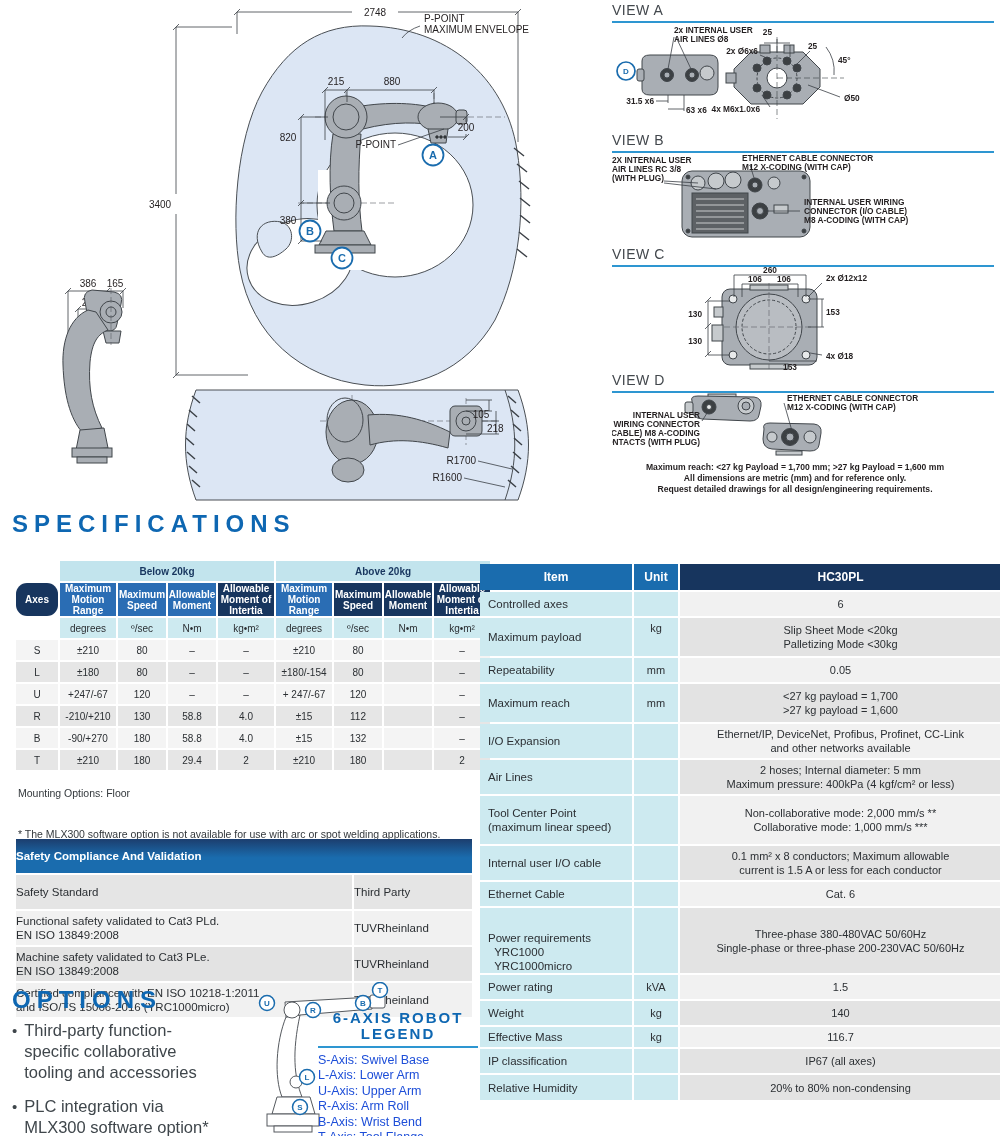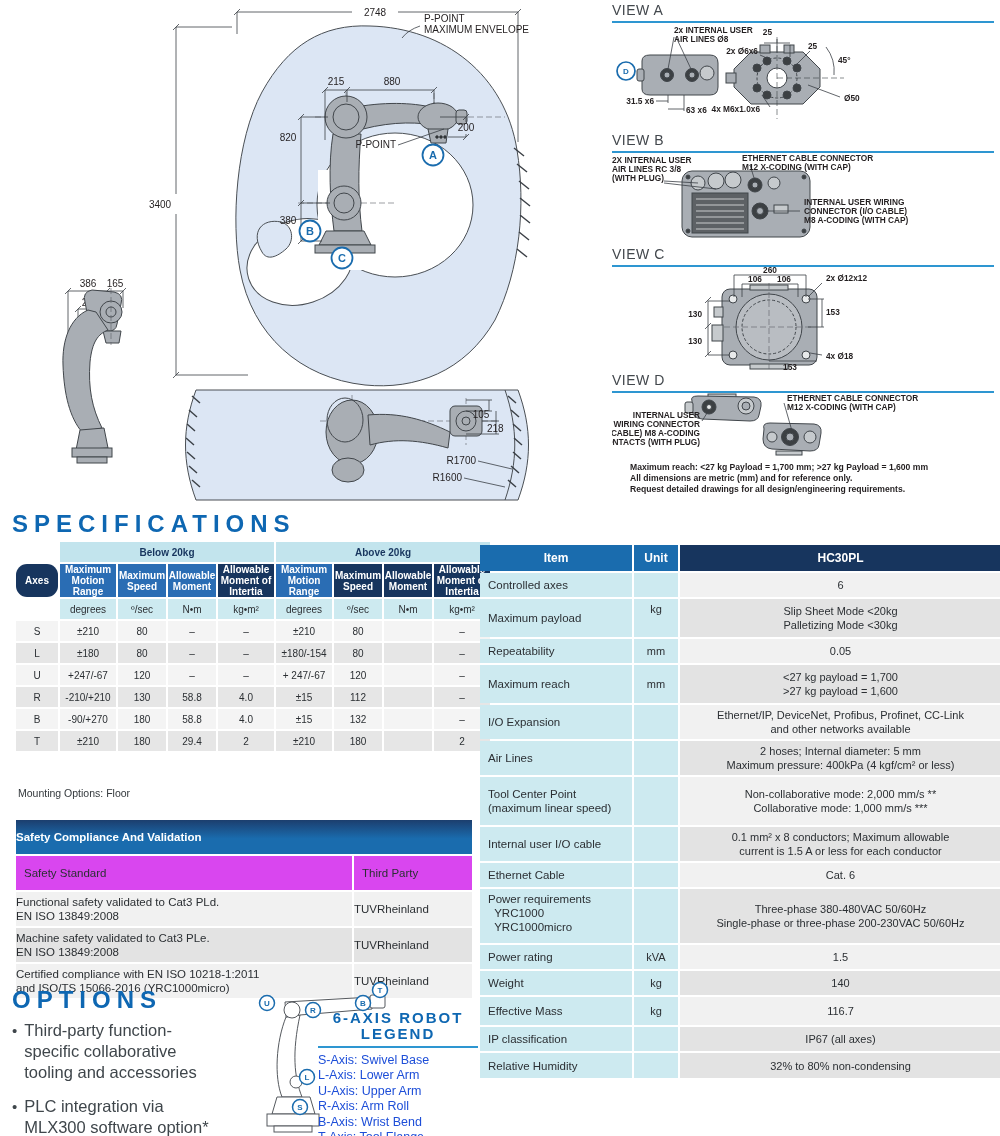--- a/index.html
+++ b/index.html
@@ -7,51 +7,51 @@
   .page { position:relative; width:1000px; height:1136px; background:#fff; overflow:hidden;
           color:#2b2f33; }
 
   
   .main-svg { position:absolute; left:0; top:0; }
   .views-col { position:absolute; left:610px; top:0; width:390px; }
   .view { position:absolute; left:2px; width:382px; }
   .view-title { font-size:14px; color:#43484d; letter-spacing:0.5px; }
   .view-rule { height:2px; background:#2e96d1; margin-top:3px; }
   .view-art { display:block; }
-  .draw-notes { position:absolute; left:630px; top:462px; width:330px; text-align:left;
+  .draw-notes { position:absolute; left:630px; top:462px; width:330px; text-align:center;
                 font-size:8.6px; line-height:11px; color:#231f20; font-weight:bold; }
 
   
   .big-heading { position:absolute; font-size:24px; font-weight:bold; color:#0e67b2;
                  letter-spacing:6px; }
 
   
   .axes-wrap { position:absolute; left:14px; top:540px; width:458px; }
-  table { border-collapse:separate; border-spacing:2px; width:100%; table-layout:fixed; }
+  table { border-collapse:separate; border-spacing:2px; width:100%; table-layout:fixed;margin-top:19px; }
   td, th { overflow:hidden; }
   .axes-tbl td, .axes-tbl th { text-align:center; vertical-align:middle; }
   .band { background:#c2e4ed; color:#17355e; font-weight:bold; font-size:10.5px; height:20px; }
   .hd-dark { background:#17355e; color:#fff; font-weight:bold; font-size:9px; line-height:11px; height:42px; }
   .hd-med  { background:#2a6db4; color:#fff; font-weight:bold; font-size:9px; line-height:11px; }
   .axes-cell { font-size:11px; font-weight:bold;border-radius:11px; }
   .units td { background:#cdeaf0; font-size:10px; height:24px; color:#2b2f33; }
   .blank { background:#fff !important; }
   .r-light td { background:#f4f4f4; }
   .r-dark td { background:#e6e6e6; }
   .axes-tbl tbody td { font-size:10px; height:20px; }
   .axis-letter { font-size:11px; }
 
   .mount-note { position:absolute; left:18px; top:760px; width:452px; font-size:10.5px;
                 line-height:13.5px; color:#33383c; white-space:pre; }
 
   
   .safety-wrap { position:absolute; left:14px; top:818px; width:458px; }
   .safety-title { background:linear-gradient(#1c3e6e, #1a6cae 55%); color:#fff; font-weight:bold;
                   font-size:12px; text-align:center; height:24px; }
-  .safety-sub td { background:#d946ef; font-size:12px; text-align:center; height:24px;padding-left:8px; }
+  .safety-sub td { background:#e5e5e5; font-size:12px; text-align:center; height:24px; }
   .safety-tbl tbody td { font-size:11.5px; text-align:left; height:34px; white-space:pre;
                          line-height:14px; vertical-align:middle; }
 
   
   .options-list { position:absolute; left:12px; top:1020px; width:230px; }
   .opt-item { display:flex; gap:7px; font-size:16.5px; line-height:21px; color:#3f464b;
               margin-bottom:13px; }
   .opt-bullet { color:#3f464b; font-size:15px; line-height:21px; }
   .opt-text { white-space:pre; }
   .legend-robot-svg { position:absolute; left:222px; top:982px; }
@@ -764,50 +764,50 @@
           <td class="unit"></td>
           <td class="val">0.1 mm² x 8 conductors; Maximum allowable
 current is 1.5 A or less for each conductor</td>
         </tr>
         <tr class="L" style="height:24px">
           <td class="item">Ethernet Cable</td>
           <td class="unit"></td>
           <td class="val">Cat. 6</td>
         </tr>
         <tr class="D" style="height:54px">
-          <td class="item" style="vertical-align:top; padding-top:3px">Power requirements
+          <td class="item" style="vertical-align:top; padding-top:23px">Power requirements
   YRC1000
   YRC1000micro</td>
           <td class="unit"></td>
           <td class="val">Three-phase 380-480VAC 50/60Hz
 Single-phase or three-phase 200-230VAC 50/60Hz</td>
         </tr>
         <tr class="L" style="height:24px">
           <td class="item">Power rating</td>
           <td class="unit">kVA</td>
           <td class="val">1.5</td>
         </tr>
         <tr class="D" style="height:24px">
           <td class="item">Weight</td>
           <td class="unit">kg</td>
           <td class="val">140</td>
         </tr>
-        <tr class="L" style="height:28px">
+        <tr class="L" style="height:20px">
           <td class="item">Effective Mass</td>
           <td class="unit">kg</td>
           <td class="val">116.7</td>
         </tr>
         <tr class="D" style="height:24px">
           <td class="item">IP classification</td>
           <td class="unit"></td>
           <td class="val">IP67 (all axes)</td>
         </tr>
         <tr class="D" style="height:25px">
           <td class="item">Relative Humidity</td>
           <td class="unit"></td>
-          <td class="val">32% to 80% non-condensing</td>
+          <td class="val">20% to 80% non-condensing</td>
         </tr>
       </tbody>
     </table>
   </div>
 
 
 </div>
 
 </body></html>

